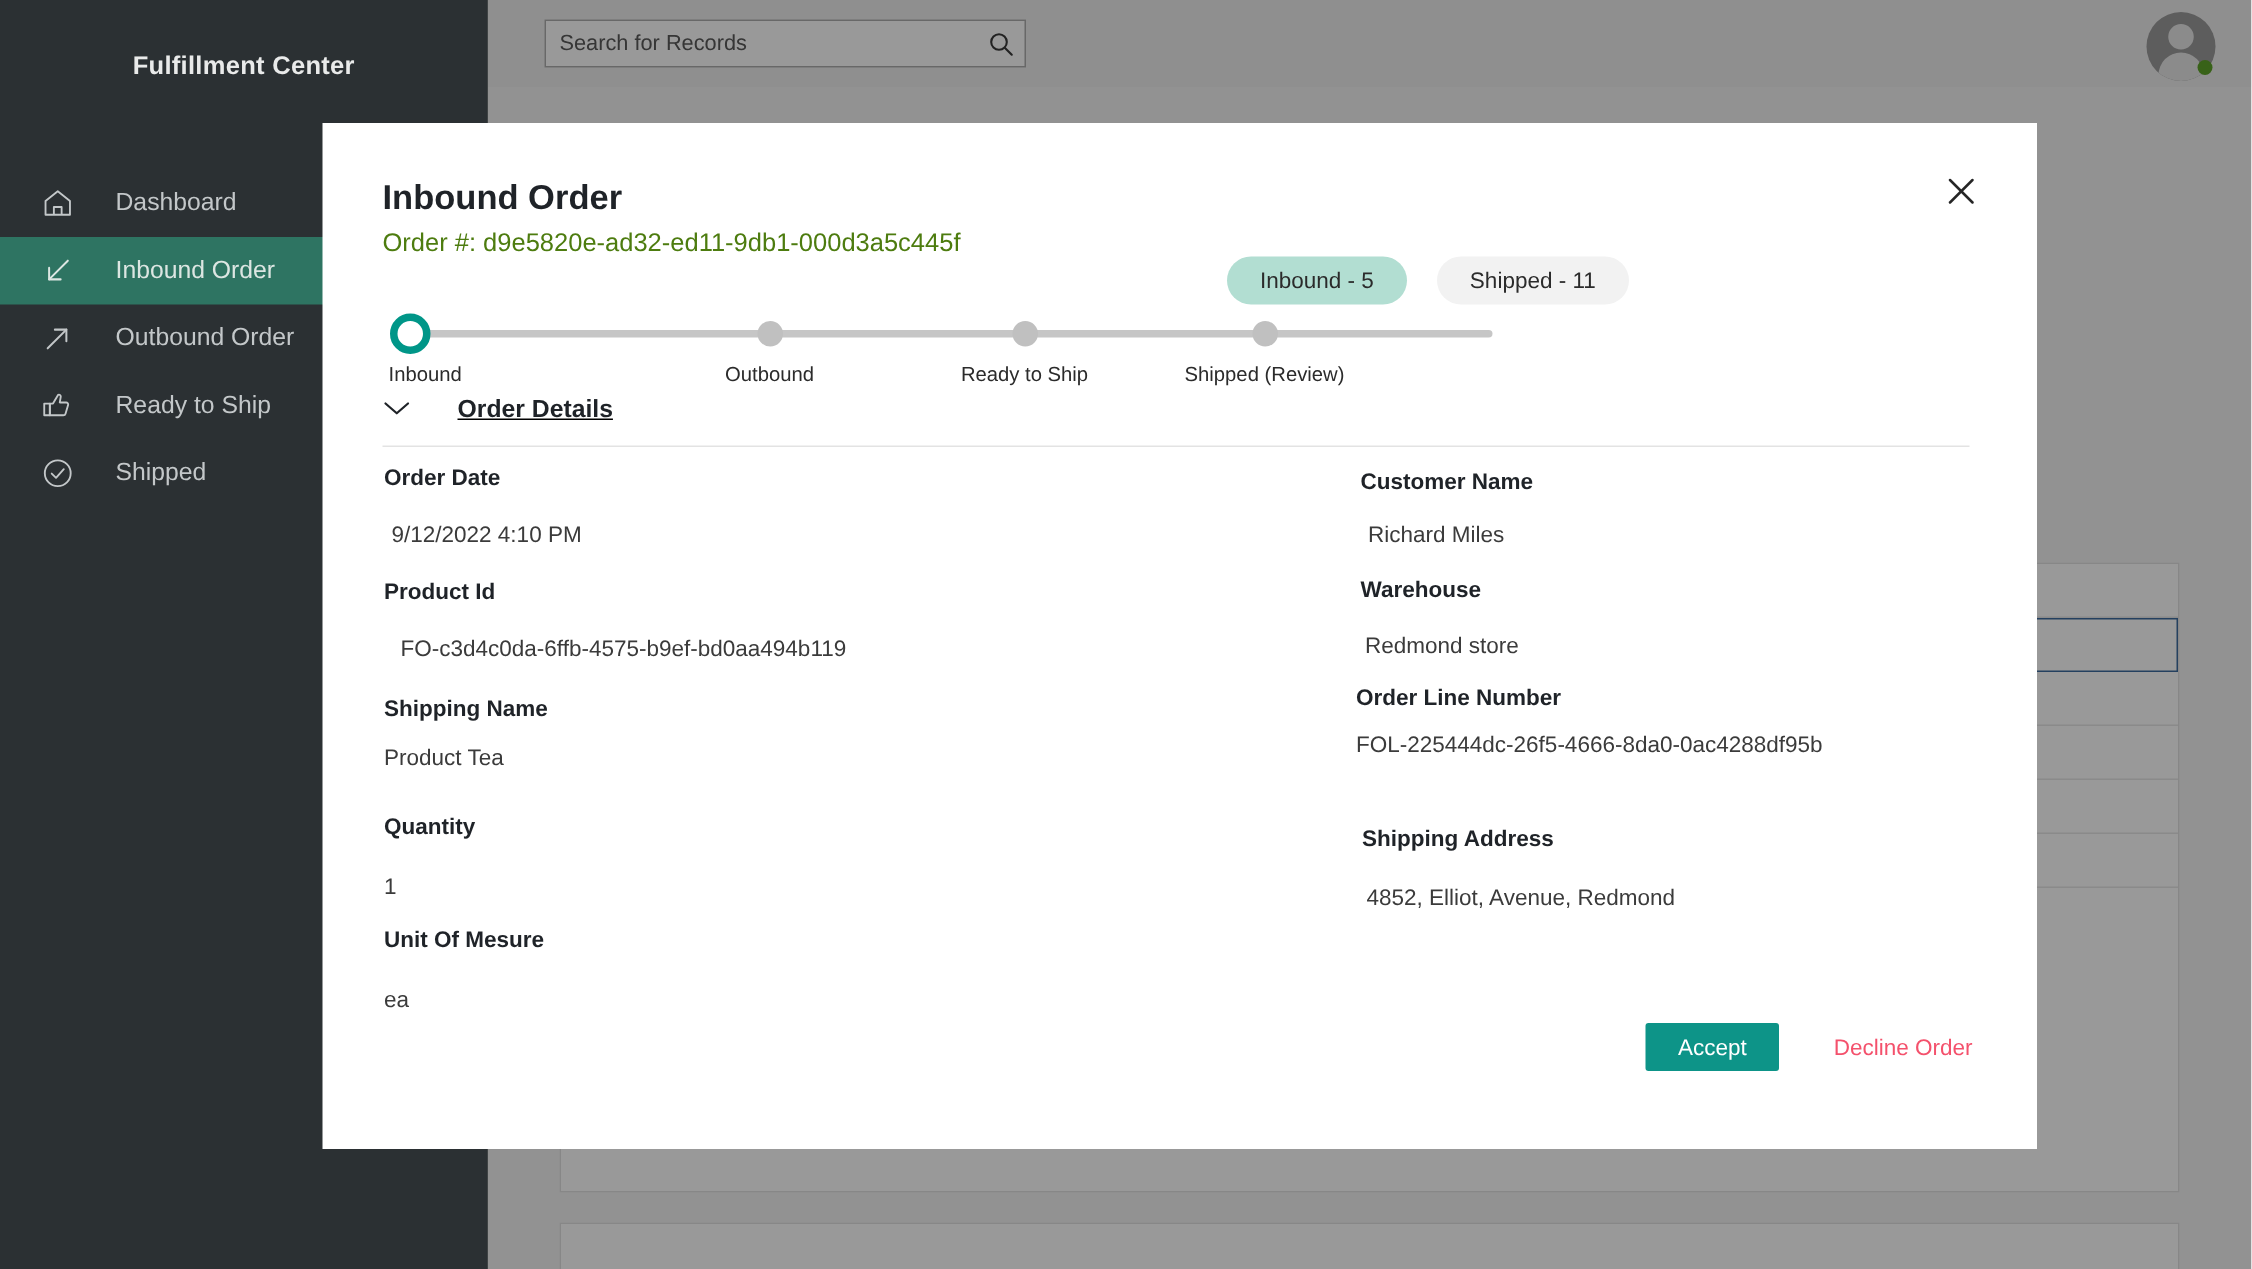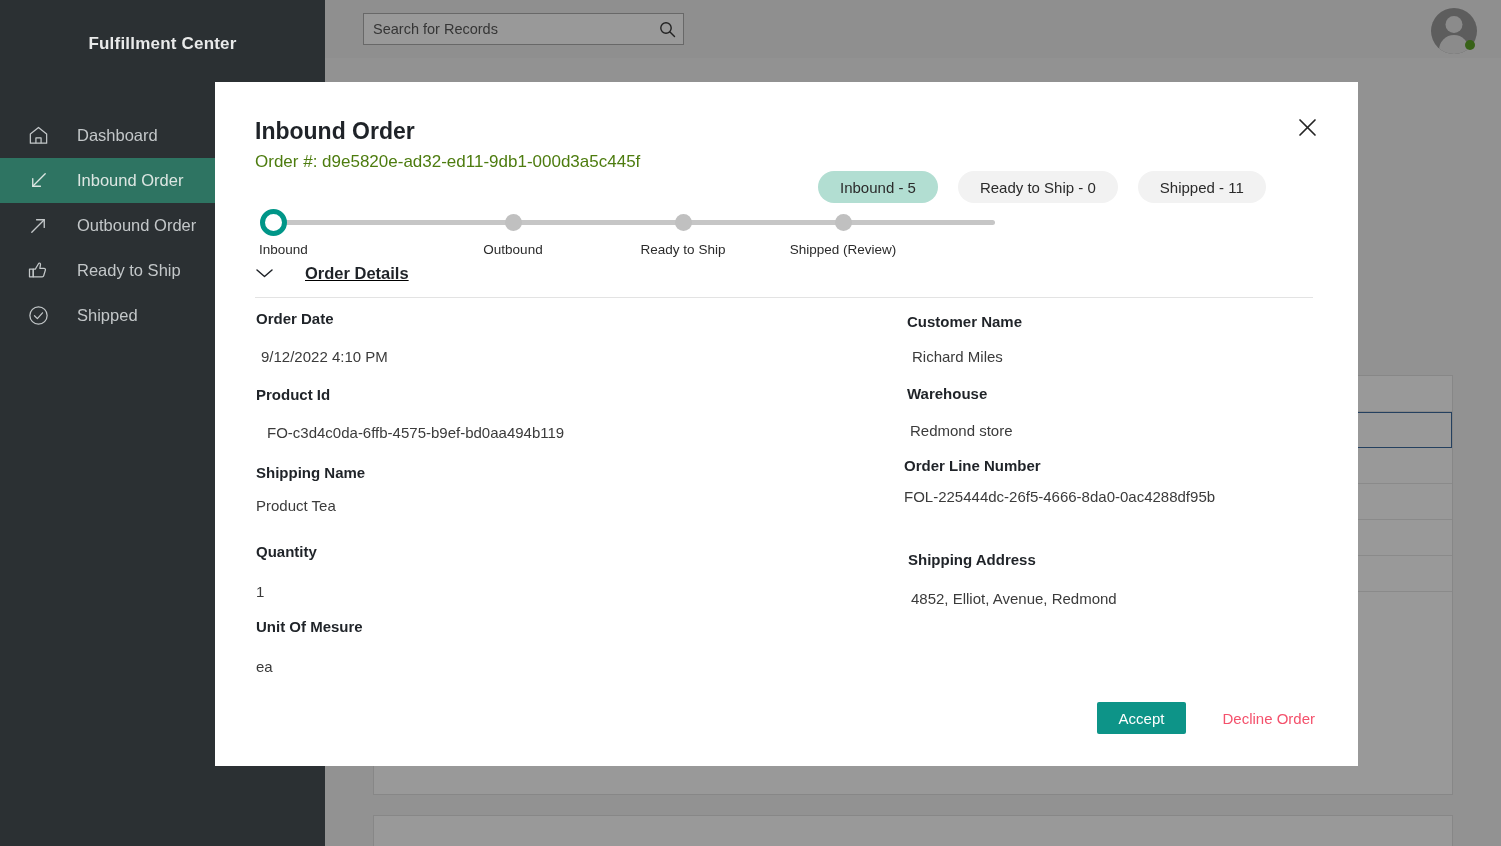--- a/index.html
+++ b/index.html
@@ -163,21 +163,21 @@
   }
   .col { position: absolute; top: 0; }
   .col-left { left: 41px; width: 600px; }
   .col-right { left: 692px; width: 420px; }
   .fld-label { font-size: 15px; font-weight: bold; color: #1F2328; }
   .fld-value { font-size: 15px; color: #3B3B3B; text-align: center; }
 
   .actions {
     position: absolute; left: 0; top: 600px; width: 1143px;
     display: flex; justify-content: flex-end; align-items: center;
-    padding-right: 35px; gap: 28px; margin-top: 20px;
+    padding-right: 35px; gap: 28px;
   }
   .btn-accept {
     background: #0D9488; color: #FFFFFF; border: 0;
     height: 32px; padding: 0 22px; font-size: 15px;
     font-family: "Liberation Sans", sans-serif; cursor: pointer; border-radius: 2px;
   }
   .btn-decline {
     background: none; border: 0; color: #F4516C; font-size: 15px;
     font-family: "Liberation Sans", sans-serif; cursor: pointer; padding: 0 8px;
   }
@@ -330,21 +330,20 @@
         <line x1="3" y1="3" x2="18" y2="18"></line>
           <line x1="18" y1="3" x2="3" y2="18"></line>
       </svg>
     </button>
 
     <div class="modal-title">Inbound Order</div>
     <div class="order-num">Order #: d9e5820e-ad32-ed11-9db1-000d3a5c445f</div>
 
     <div class="pills">
       <div class="pill active">Inbound - 5</div>
-      <div class="pill">Ready to Ship - 0</div>
       <div class="pill">Shipped - 11</div>
     </div>
 
     <div class="stepper">
       <div class="stepper-track"></div>
       <div class="step current" style="left:18px">
         <div class="dot"></div>
         <div class="slabel">Inbound</div>
       </div>
       <div class="step" style="left:258px">

